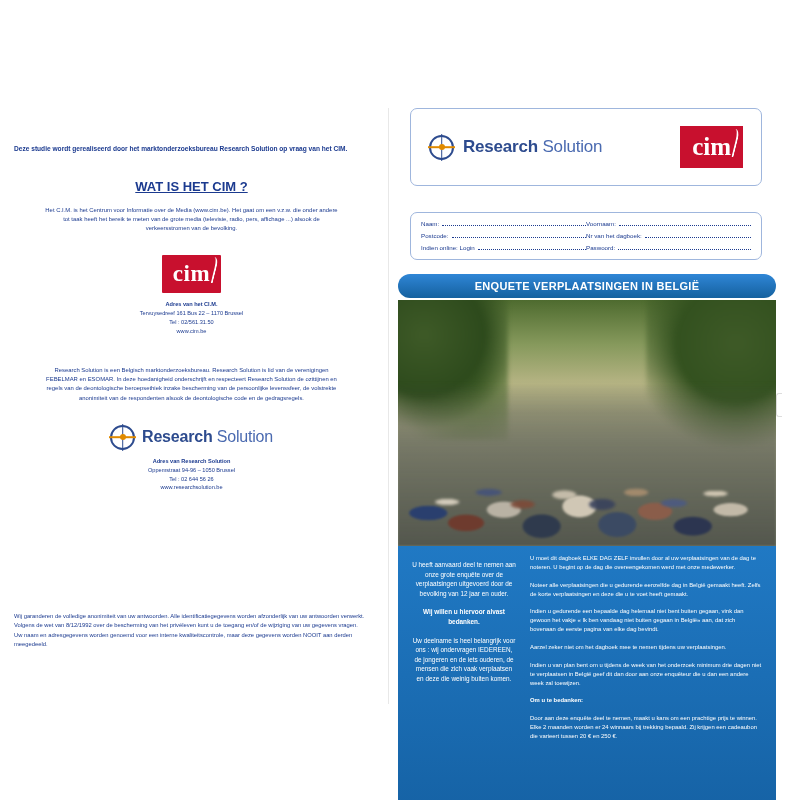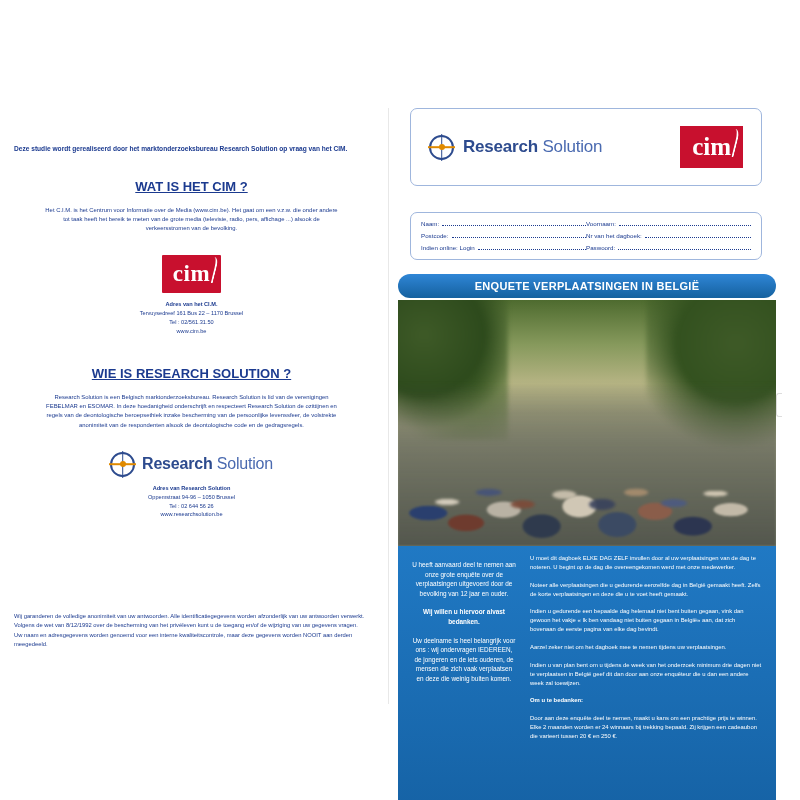--- a/index.html
+++ b/index.html
@@ -350,21 +350,20 @@
 
     <div class="addr-block">
       <div class="addr-head">Adres van het CI.M.</div>
       <div>Tervuysedreef 161 Bus 22 – 1170 Brussel</div>
       <div>Tel : 02/561.31.50</div>
       <div>www.cim.be</div>
     </div>
 
     <div class="spacer-b"></div>
 
-    <div class="sec-title">WIE IS RESEARCH SOLUTION ?</div>
     <div class="sec-body">Research Solution is een Belgisch marktonderzoeksbureau. Research Solution is lid van de verenigingen FEBELMAR en ESOMAR. In deze hoedanigheid onderschrijft en respecteert Research Solution de ozittijnen en regels van de deontologische beroepsethiek inzake bescherming van de persoonlijke levenssfeer, de volstrekte anonimiteit van de respondenten alsook de deontologische code en de gedragsregels.</div>
 
     <div class="spacer-c"></div>
 
     <div class="rs-logo-left">
       <span class="rs-mark">
           <span class="dot"></span>
         </span>
       <span class="rs-word"><span>Research</span> <span class="light">Solution</span></span>
     </div>

